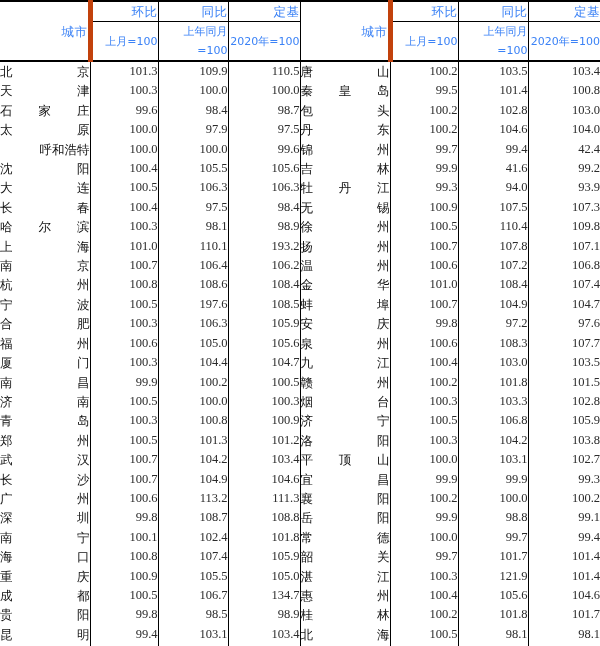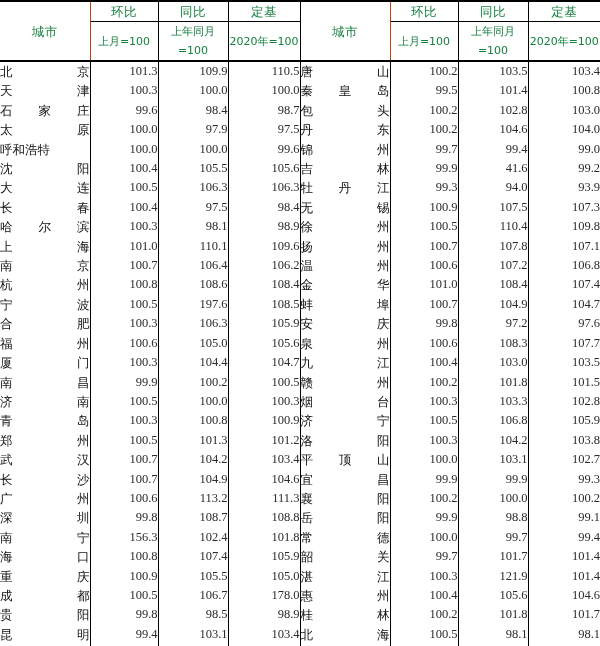--- a/index.html
+++ b/index.html
@@ -34,29 +34,29 @@
   table.idx td, table.idx th {
     padding: 0;
     margin: 0;
     font-weight: normal;
     vertical-align: middle;
   }
 
   
   thead th {
     font-size: 12.5px;
-    text-align: center;
-    color: #15803d;
+    text-align: right;
+    color: #3b82f6;
     height: 19px;
     line-height: 19px;
     letter-spacing: 0.5px;
   }
   th.city-head {
     font-size: 12.5px;
-    border-right: 1px solid #c2410c;
+    border-right: 5px solid #c2410c;
     border-bottom: 2px solid #000;
   }
   th.grp {
     border-bottom: 1px solid #000;
     border-right: 1px solid #000;
     font-size: 12.5px;
   }
   th.grp.lastgrp { border-right: 1px solid #000; }
   th.sub {
     border-bottom: 2px solid #000;
@@ -86,21 +86,21 @@
   td.city span.nm {
     display: inline-block;
     width: 100%;
     text-align: justify;
     text-align-last: justify;
     font-size: 12.5px;
   }
   td.city span.nm4 {
     display: inline-block;
     width: 100%;
-    text-align: left;
+    text-align: right;
     letter-spacing: 0;
   }
   td.num {
     text-align: right;
     padding-right: 7px;
     border-right: 1px solid #000;
     font-size: 12.5px;
     font-family: "Liberation Serif", "DejaVu Serif", serif;
     color: #2b2b2b;
   }
@@ -184,21 +184,21 @@
           <td class="num lastcell">104.0</td>
         </tr>
         <tr>
           <td class="city"><span class="nm4">呼和浩特</span></td>
           <td class="num ">100.0</td>
           <td class="num ">100.0</td>
           <td class="num midsep">99.6</td>
           <td class="city"><span class="nm">锦州</span></td>
           <td class="num ">99.7</td>
           <td class="num ">99.4</td>
-          <td class="num lastcell">99.0</td>
+          <td class="num lastcell">42.4</td>
         </tr>
         <tr>
           <td class="city"><span class="nm">沈阳</span></td>
           <td class="num ">100.4</td>
           <td class="num ">105.5</td>
           <td class="num midsep">105.6</td>
           <td class="city"><span class="nm">吉林</span></td>
           <td class="num ">99.9</td>
           <td class="num ">41.6</td>
           <td class="num lastcell">99.2</td>
@@ -230,21 +230,21 @@
           <td class="num midsep">98.9</td>
           <td class="city"><span class="nm">徐州</span></td>
           <td class="num ">100.5</td>
           <td class="num ">110.4</td>
           <td class="num lastcell">109.8</td>
         </tr>
         <tr>
           <td class="city"><span class="nm">上海</span></td>
           <td class="num ">101.0</td>
           <td class="num ">110.1</td>
-          <td class="num midsep">109.6</td>
+          <td class="num midsep">193.2</td>
           <td class="city"><span class="nm">扬州</span></td>
           <td class="num ">100.7</td>
           <td class="num ">107.8</td>
           <td class="num lastcell">107.1</td>
         </tr>
         <tr>
           <td class="city"><span class="nm">南京</span></td>
           <td class="num ">100.7</td>
           <td class="num ">106.4</td>
           <td class="num midsep">106.2</td>
@@ -378,21 +378,21 @@
           <td class="num ">99.8</td>
           <td class="num ">108.7</td>
           <td class="num midsep">108.8</td>
           <td class="city"><span class="nm">岳阳</span></td>
           <td class="num ">99.9</td>
           <td class="num ">98.8</td>
           <td class="num lastcell">99.1</td>
         </tr>
         <tr>
           <td class="city"><span class="nm">南宁</span></td>
-          <td class="num ">156.3</td>
+          <td class="num ">100.1</td>
           <td class="num ">102.4</td>
           <td class="num midsep">101.8</td>
           <td class="city"><span class="nm">常德</span></td>
           <td class="num ">100.0</td>
           <td class="num ">99.7</td>
           <td class="num lastcell">99.4</td>
         </tr>
         <tr>
           <td class="city"><span class="nm">海口</span></td>
           <td class="num ">100.8</td>
@@ -410,21 +410,21 @@
           <td class="num midsep">105.0</td>
           <td class="city"><span class="nm">湛江</span></td>
           <td class="num ">100.3</td>
           <td class="num ">121.9</td>
           <td class="num lastcell">101.4</td>
         </tr>
         <tr>
           <td class="city"><span class="nm">成都</span></td>
           <td class="num ">100.5</td>
           <td class="num ">106.7</td>
-          <td class="num midsep">178.0</td>
+          <td class="num midsep">134.7</td>
           <td class="city"><span class="nm">惠州</span></td>
           <td class="num ">100.4</td>
           <td class="num ">105.6</td>
           <td class="num lastcell">104.6</td>
         </tr>
         <tr>
           <td class="city"><span class="nm">贵阳</span></td>
           <td class="num ">99.8</td>
           <td class="num ">98.5</td>
           <td class="num midsep">98.9</td>

